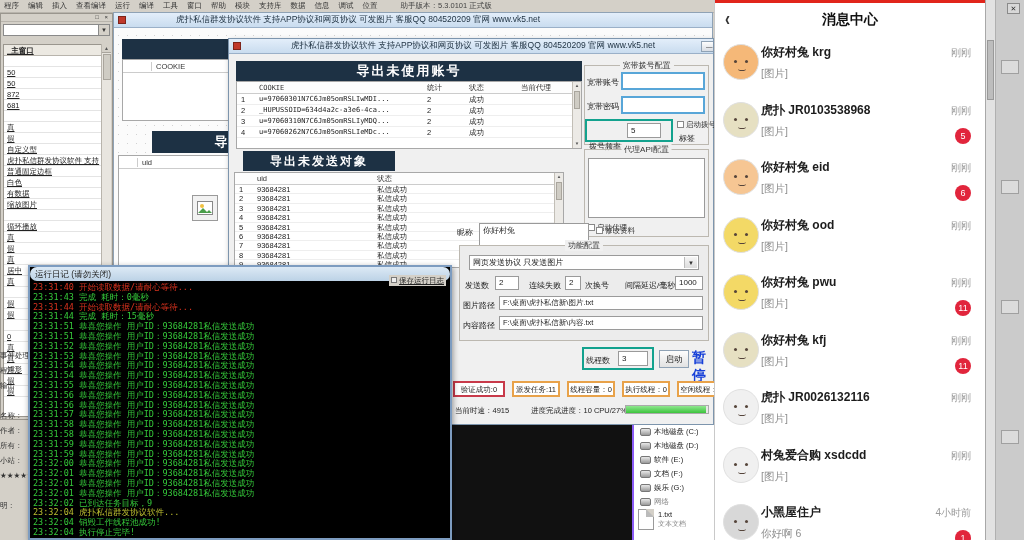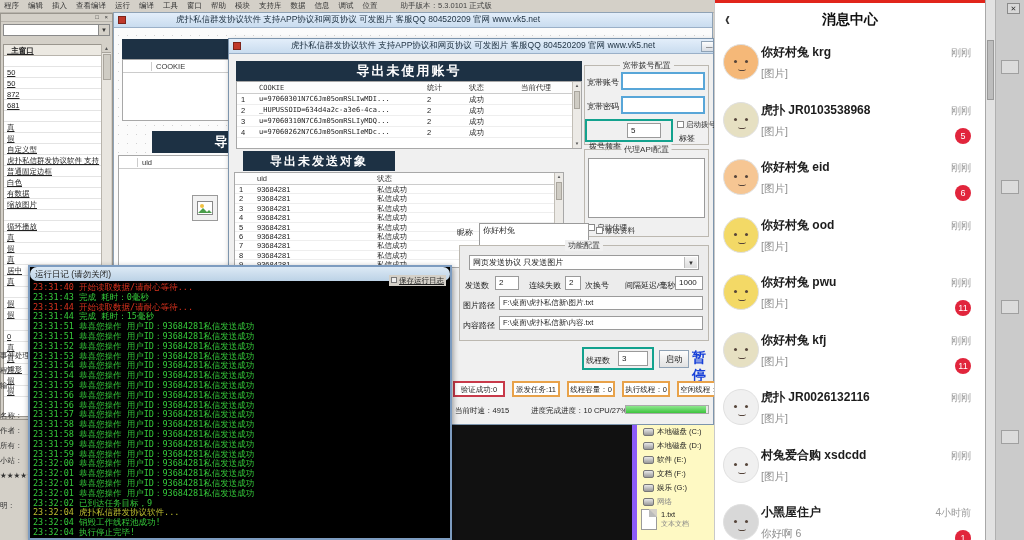--- a/index.html
+++ b/index.html
@@ -84,21 +84,21 @@
   .console { left:28px; top:265px; width:424px; height:275px; background:#000; border:2px solid #7d9cc0; box-shadow:1px 2px 6px rgba(0,0,0,.4); }
   .console .bar { height:14px; background:linear-gradient(#dce9f5,#bcd2e6); font-size:8.5px; color:#222; line-height:14px; padding-left:5px;border-radius:7px; }
   .console .body { position:absolute; left:0; right:0; top:14px; bottom:0; background:#000; overflow:hidden; padding:2px 0 0 3px; }
   .cline { font-family:"DejaVu Sans Mono",monospace; font-size:8.5px; line-height:9.8px; white-space:nowrap; }
   .cline.green { color:#35c93a; } .cline.red { color:#d8321e; } .cline.yellow { color:#bcbe30; }
   .savechip { position:absolute; right:4px; top:8px; background:#d4d0c8; color:#222; font-size:7.5px; line-height:11px; padding:0 2px;text-decoration:underline; }
   .savechip .box { display:inline-block; width:6px; height:6px; border:1px solid #777; background:#eee; margin-right:2px; }
 
   
   .blackpatch { left:452px; top:425px; width:180px; height:115px; background:#111; }
-  .explorer { left:632px; top:425px; width:82px; height:115px; background:#fef9c3; border-left:5px solid #8b5cf6; font-size:7.5px; }
+  .explorer { left:632px; top:425px; width:82px; height:115px; background:#ffffff; border-left:2px solid #8b5cf6; font-size:7.5px; }
   .drive { display:flex; align-items:center; gap:3px; height:14px; padding-left:6px; color:#222; white-space:nowrap; }
   .drive.dim { color:#888; }
   .dico { width:11px; height:8px; background:linear-gradient(#e8e8e8,#9a9a9a); border:1px solid #777; border-radius:2px; flex:0 0 auto; }
   .filecard { position:absolute; left:4px; top:84px; display:flex; gap:4px; align-items:center; }
   .ficon { width:16px; height:21px; background:#fff; border:1px solid #9a9a9a; position:relative; }
   .ficon::after { content:""; position:absolute; right:-1px; top:-1px; border:4px solid; border-color:#d4d0c8 #d4d0c8 #bbb #bbb; }
   .fname { font-size:7.5px; color:#222; } .ftype { font-size:7px; color:#888; }
 
   
   .msgs { left:714px; top:0; width:271px; height:540px; background:#fff; border-left:1px solid #c9c9c9; }

